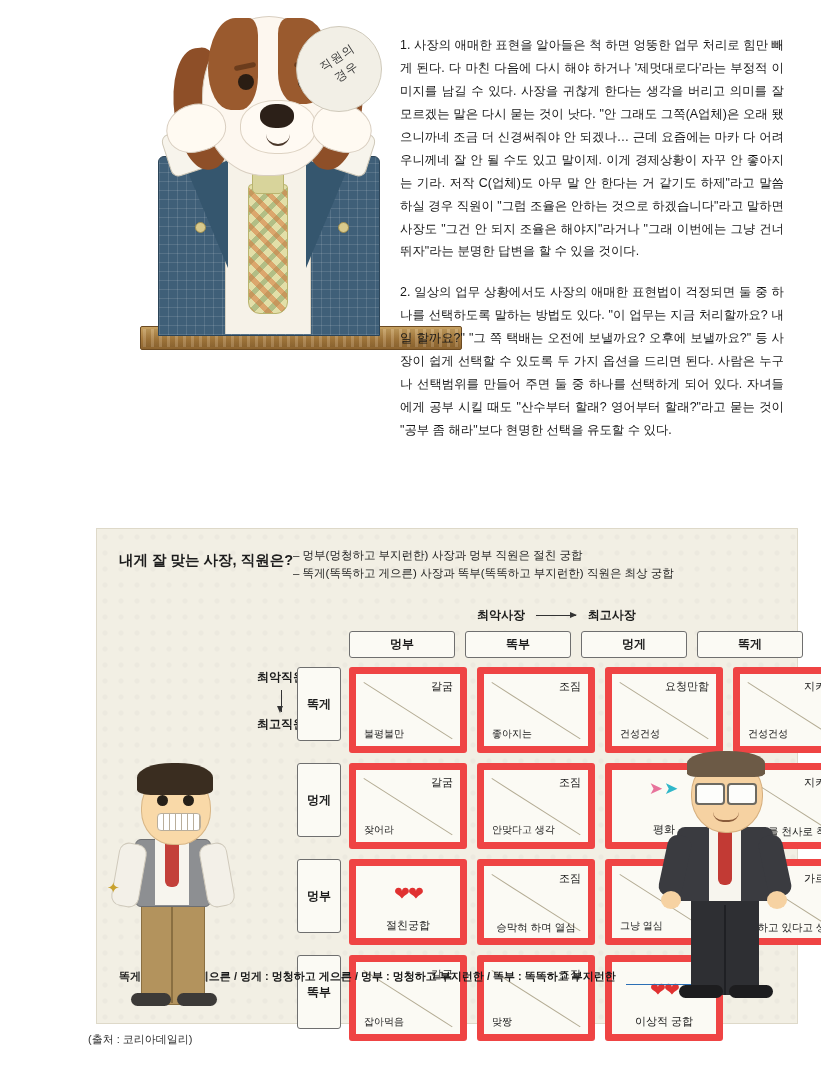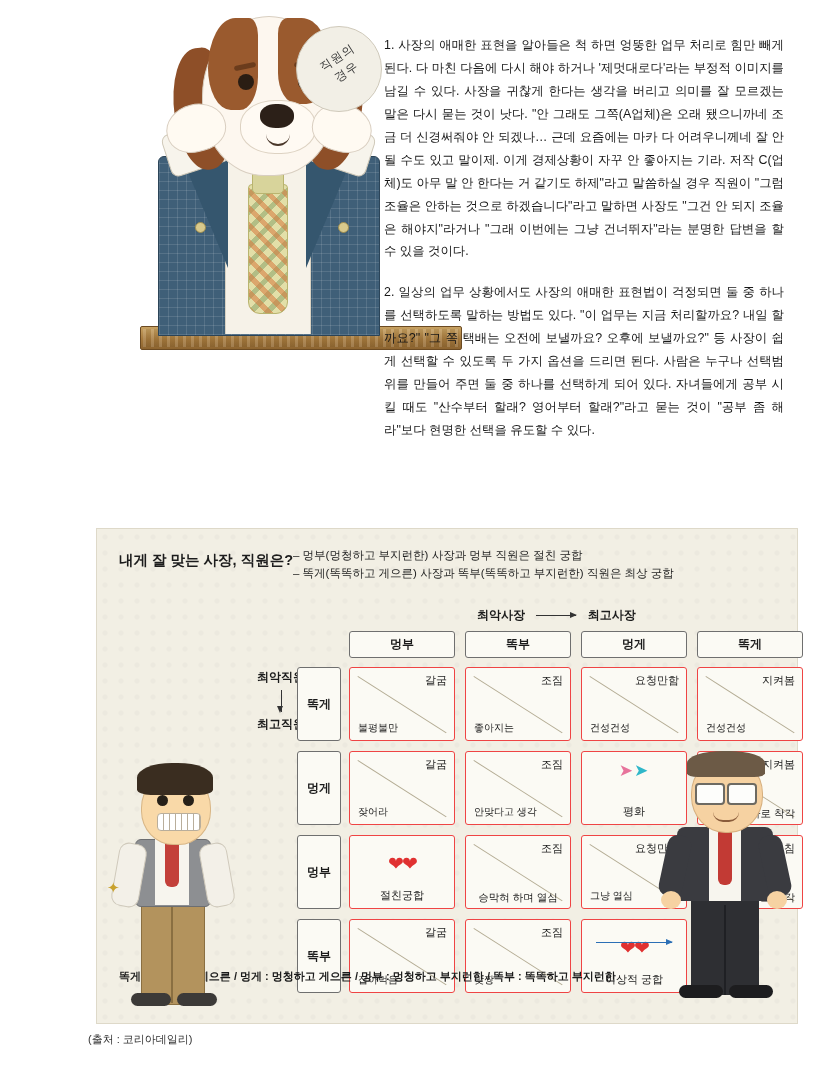--- a/index.html
+++ b/index.html
@@ -68,21 +68,21 @@
   .paw-r{position:absolute;left:250px;top:96px;width:58px;height:46px;background:#fffaf2;
     border:1px solid #d9cec0;border-radius:50% 50% 45% 45%;transform:rotate(14deg);}
   .bubble{position:absolute;left:296px;top:26px;width:84px;height:84px;border-radius:50%;
     background:#f2efe6;border:1px solid #cfc9ba;}
   .bubble-txt{position:absolute;left:314px;top:48px;width:56px;text-align:center;
     font-size:12px;color:#3a3a3a;transform:rotate(-33deg);letter-spacing:1px;}
 
   
   .article{position:absolute;left:384px;top:34px;width:400px;}
   .article p{
-    margin:0 0 18px 0;
+    margin:0 0 18px 16px;
     font-size:12.4px;line-height:1.85;
     text-align:justify;text-justify:inter-ideograph;
     color:#171717;
   }
   .p-wide{position:absolute;left:34px;top:482px;width:750px;}
   .p-wide p{margin:0;font-size:12.4px;line-height:1.85;text-align:justify;color:#171717;}
 
   
   .panel{position:absolute;left:96px;top:528px;width:700px;height:494px;
     background:#f2efe4;border:1px solid #ded9c9;}
@@ -105,21 +105,21 @@
   
   .grid{position:absolute;left:252px;top:102px;}
   .colhead{display:flex;gap:10px;margin-bottom:9px;}
   .colhead div{width:104px;height:25px;background:#fbfaf4;border:1px solid #6f6f6f;border-radius:3px;
     display:flex;align-items:center;justify-content:center;font-size:12px;font-weight:bold;color:#1a1a1a;}
   .rows{display:flex;flex-direction:column;gap:10px;}
   .row{display:flex;gap:10px;align-items:stretch;}
   .rowhead{position:absolute;left:-52px;width:42px;height:72px;background:#fbfaf4;border:1px solid #6f6f6f;border-radius:3px;
     display:flex;align-items:center;justify-content:center;font-size:12px;font-weight:bold;}
   .row{position:relative;}
-  .cell{width:104px;height:72px;background:#fbfaf4;border:1px solid #ef4444;border-radius:3px;position:relative;overflow:hidden;}
+  .cell{width:104px;height:72px;background:#fbfaf4;border:7px solid #ef4444;border-radius:3px;position:relative;overflow:hidden;}
   .cell .diag{position:absolute;left:8px;top:8px;width:88px;height:56px;}
   .cell .diag:after{content:"";position:absolute;left:0;top:0;width:105px;height:1px;background:#b3ab93;
     transform-origin:left top;transform:rotate(32.5deg);}
   .cell .tl{position:absolute;right:7px;top:5px;font-size:11px;color:#1c1c1c;}
   .cell .br{position:absolute;left:8px;bottom:5px;font-size:10px;color:#1c1c1c;}
   .cell .ctr{position:absolute;left:0;right:0;bottom:5px;text-align:center;font-size:11px;color:#1c1c1c;line-height:1.25;}
   .cell .ctr2{position:absolute;left:0;right:0;bottom:4px;text-align:center;font-size:10.5px;color:#1c1c1c;line-height:1.25;}
   .hearts{position:absolute;left:50%;top:16px;transform:translateX(-50%);font-size:19px;color:#e03131;letter-spacing:-2px;}
   .arrow-thru{position:absolute;left:50%;top:22px;transform:translateX(-50%);width:76px;height:1px;background:#2b6fb5;}
   .arrow-thru:after{content:"";position:absolute;right:-1px;top:-3px;border-left:7px solid #2b6fb5;

